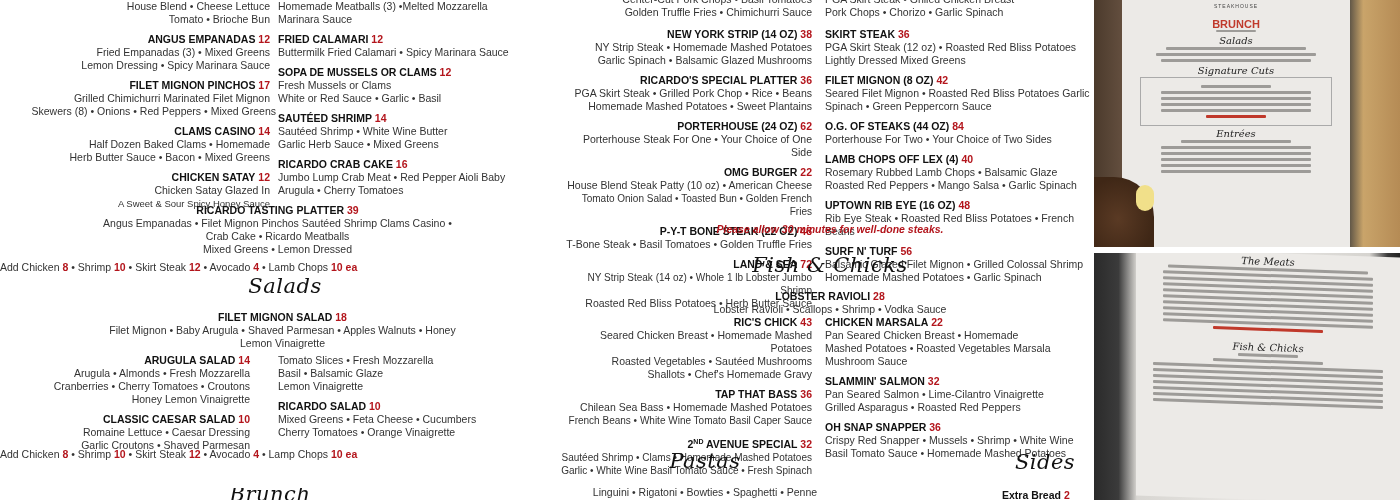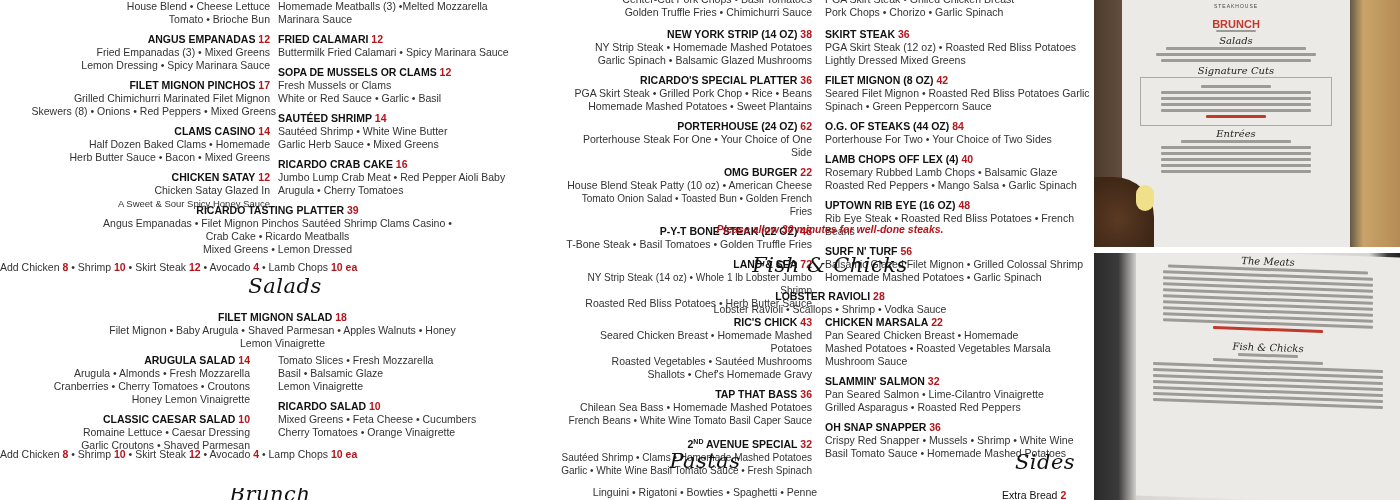--- a/index.html
+++ b/index.html
@@ -274,21 +274,21 @@
       <div class="desc">Crispy Red Snapper • Mussels • Shrimp • White Wine</div>
       <div class="desc">Basil Tomato Sauce • Homemade Mashed Potatoes</div>
     </div>
   </div>
 
   <div class="block script-heading" style="left:0;top:455px;width:290px;">Pastas</div>
   <div class="block center desc" style="left:0;top:486px;width:290px;">Linguini • Rigatoni • Bowties • Spaghetti • Penne</div>
 
   <div class="block script-heading" style="left:440px;top:456px;width:90px;">Sides</div>
   <div class="block" style="left:442px;top:489px;width:90px;">
-    <span style="font-weight:normal;color:#111;">Extra Bread</span> <span class="price">2</span>
+    <span style="font-weight:bold;color:#111;">Extra Bread</span> <span class="price">2</span>
   </div>
 </div>
 
 <div class="photo photo-top">
   <div class="sheet" style="left:28px;top:0;width:228px;height:247px;">
     <div style="margin-top:3px;letter-spacing:1px;font-size:5px;">STEAKHOUSE</div>
     <div class="ptitle" style="margin-top:12px;">BRUNCH</div>
     <div class="pline" style="width:40px;height:2px;"></div>
     <div class="pscript" style="margin-top:6px;">Salads</div>
     <div class="pline" style="width:140px;"></div>

